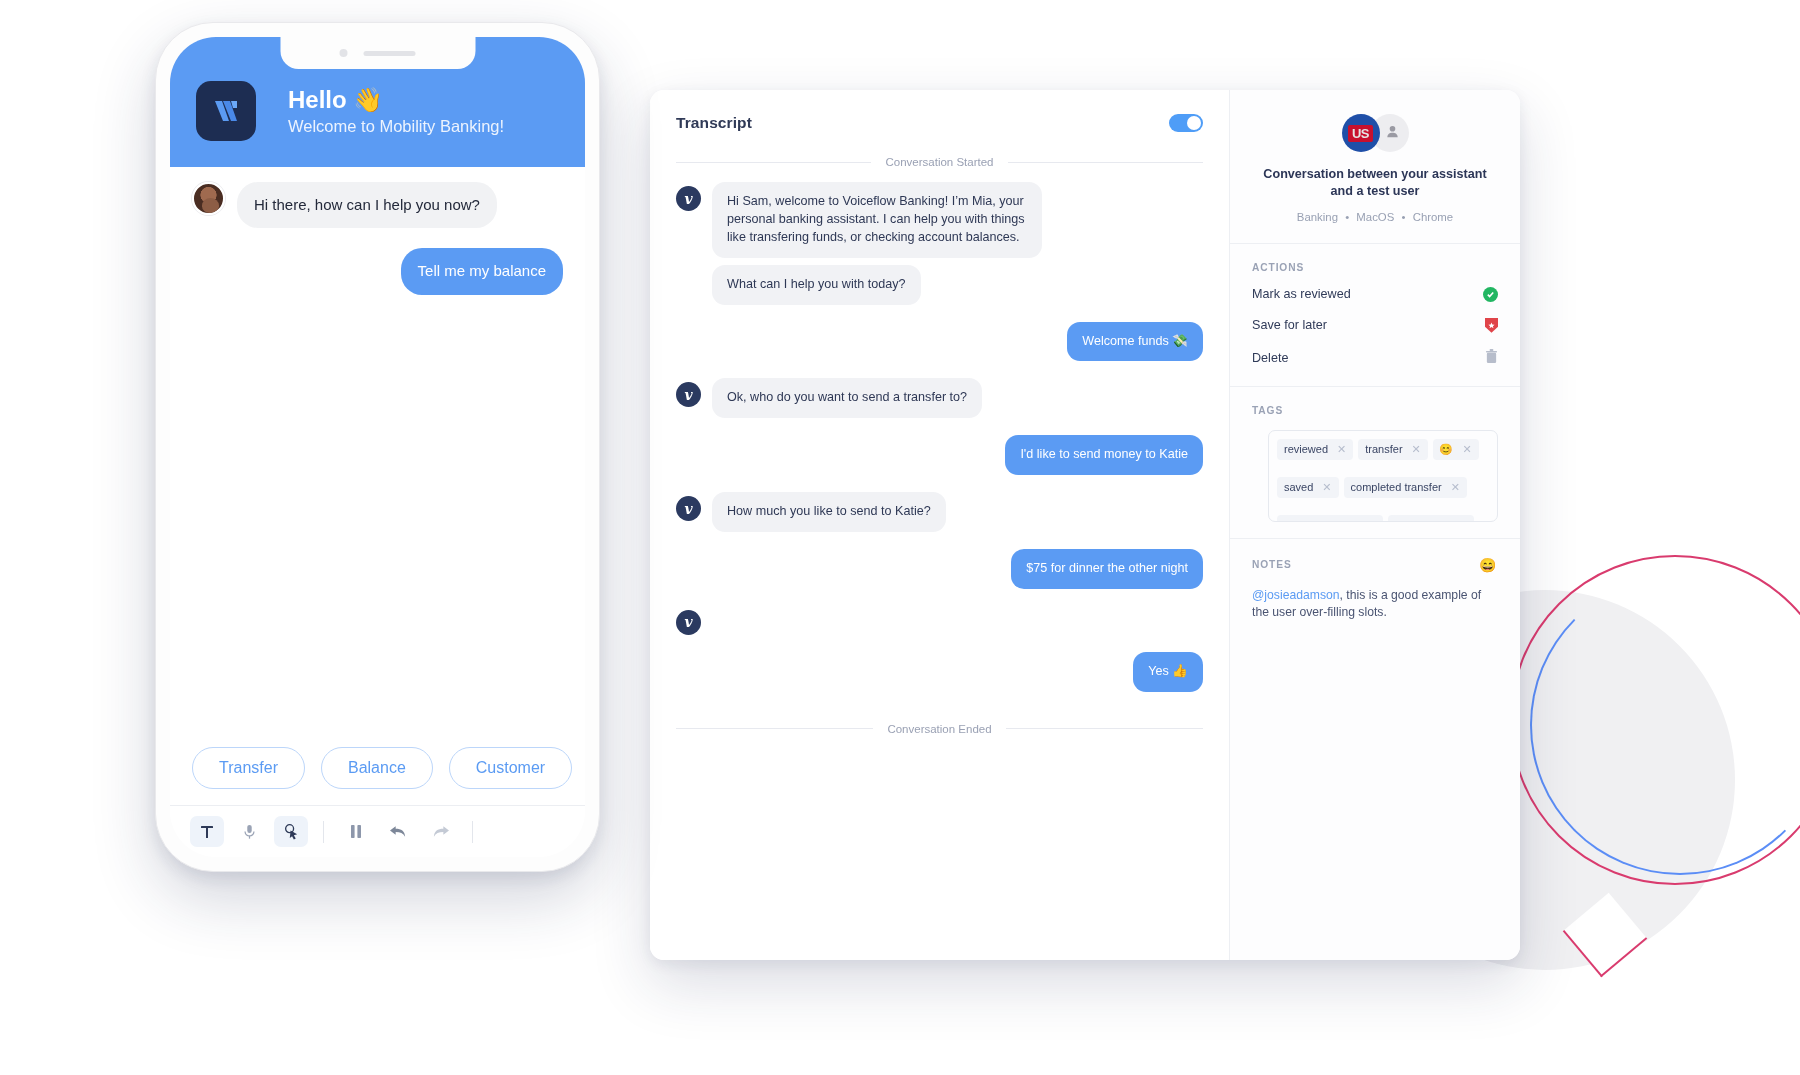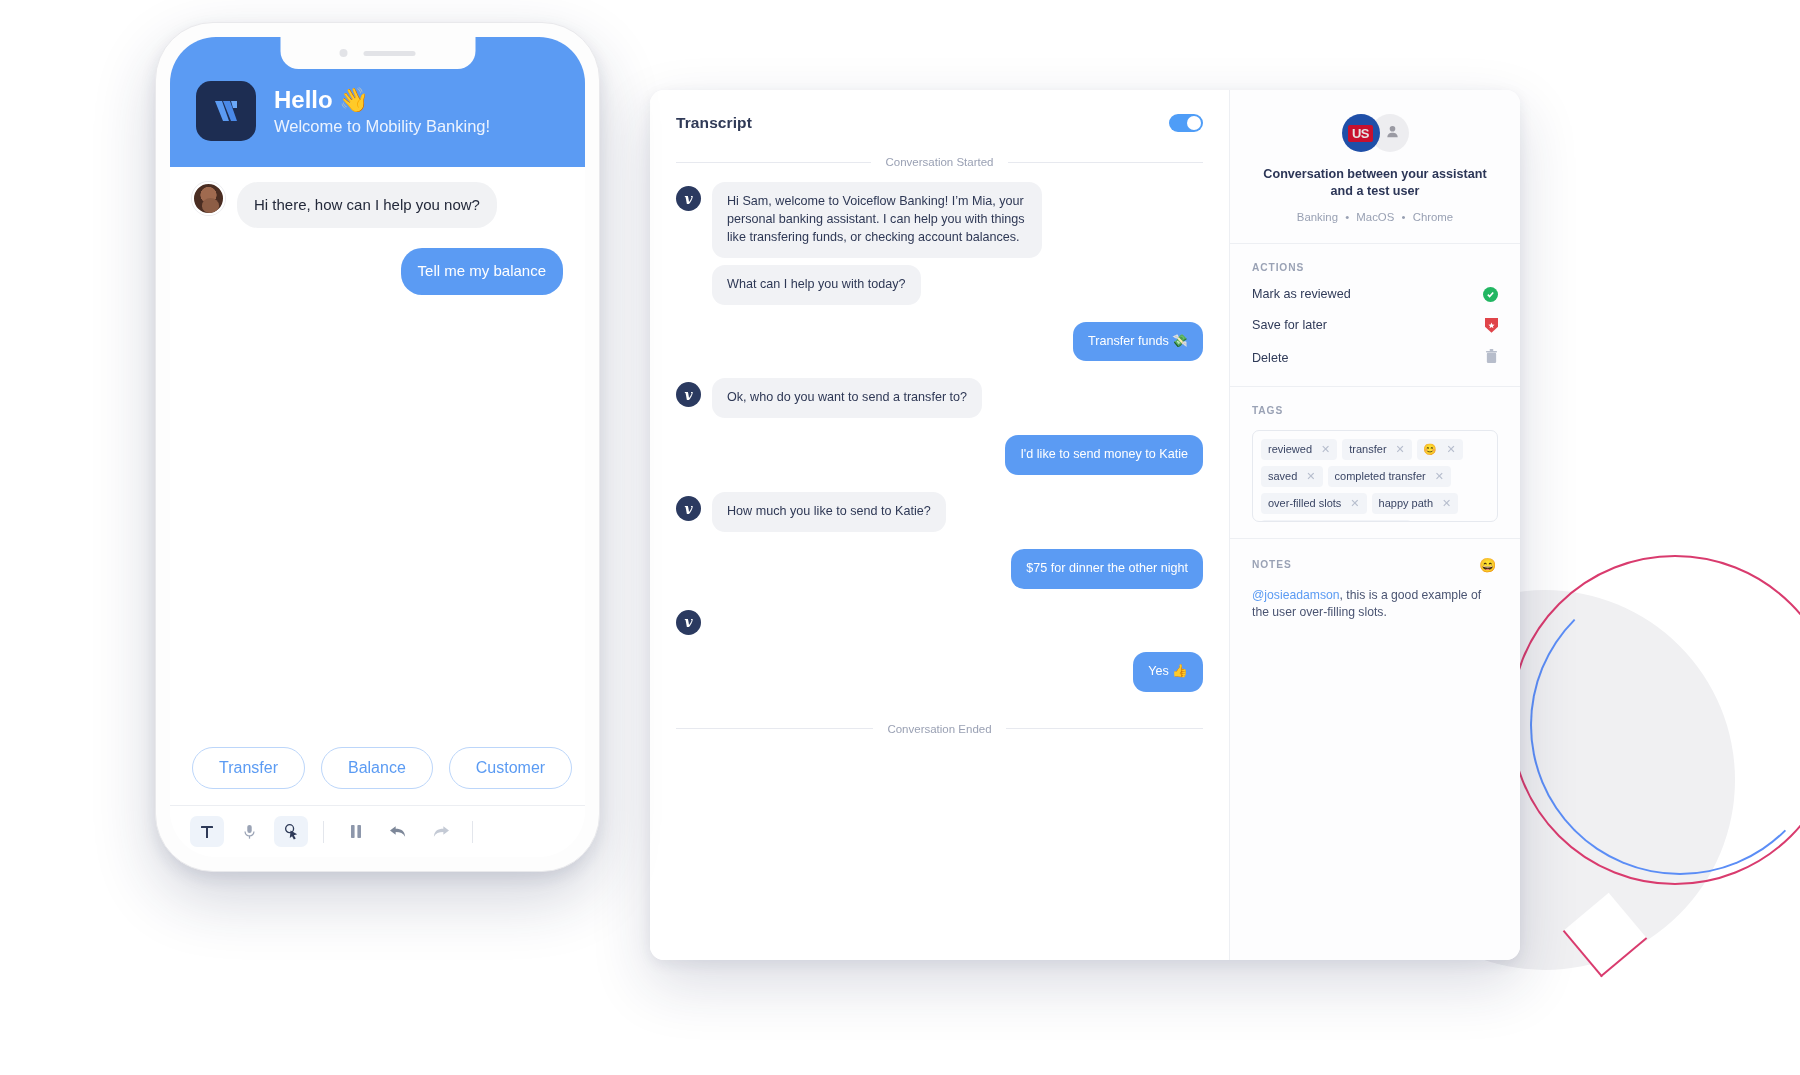--- a/index.html
+++ b/index.html
@@ -146,21 +146,21 @@
   }
   .ic-shield{
     width:13px;height:15px;background:#e0444a;
     clip-path:polygon(0 0,100% 0,100% 60%,50% 100%,0 60%);
     display:flex;align-items:center;justify-content:center;
   }
 
   .tags-box{
     border:1px solid #e6e9ef; border-radius:7px;
     padding:8px 8px 2px 8px; max-height:92px; overflow:hidden;
-    display:flex; flex-wrap:wrap; gap:6px 5px;
+    display:flex; flex-wrap:wrap; gap:17px 5px;margin-left:16px;
   }
   .tag{
     background:#f2f4f8; border-radius:4px;
     padding:4px 7px; font-size:11px; color:#3a4564;
     display:inline-flex; align-items:center; gap:9px; white-space:nowrap;
   }
   .tag .x{ color:#b6bdcd; font-size:11px; cursor:pointer; }
 
   .notes-text{ font-size:12.2px; color:#4a5472; line-height:1.44; }
   .notes-text .mention{ color:#5b9bf3; }
@@ -183,21 +183,21 @@
     position:absolute; left:50%; transform:translateX(-50%); top:0;
     width:195px; height:32px; background:#fdfdfd;
     border-bottom-left-radius:18px; border-bottom-right-radius:18px;
     z-index:10; display:flex; align-items:center; justify-content:center; gap:16px;
   }
   .notch .cam{ width:8px;height:8px;border-radius:50%;background:#e2e3e7; }
   .notch .spk{ width:52px;height:5px;border-radius:3px;background:#e2e3e7; }
 
   .ph-header{
     background:#5b9bf3; padding:44px 26px 26px 26px;
-    display:flex; align-items:center; gap:18px; flex:0 0 auto;
+    display:flex; align-items:center; gap:32px; flex:0 0 auto;
   }
   .ph-logo{
     width:60px;height:60px;border-radius:15px;background:#1d2d52;
     display:flex;align-items:center;justify-content:center; flex:0 0 60px;
   }
   .ph-hello{
     font-size:24px; font-weight:800; color:#fff; line-height:1.15; margin-bottom:4px;
   }
   .ph-sub{ font-size:16.5px; color:#ecf3fe; font-weight:400; white-space:nowrap; }
 
@@ -281,21 +281,21 @@
         <div class="avatar-v">v</div>
         <div class="bub bot">Hi Sam, welcome to Voiceflow Banking! I’m Mia, your personal banking assistant. I can help you with things like transfering funds, or checking account balances.</div>
       </div>
 
       <div class="row bot">
         <div class="avatar-spacer"></div>
         <div class="bub bot">What can I help you with today?</div>
       </div>
 
       <div class="row user">
-        <div class="bub user">Transfer funds 💸</div>
+        <div class="bub user">Welcome funds 💸</div>
       </div>
 
       <div class="row bot">
         <div class="avatar-v">v</div>
         <div class="bub bot">Ok, who do you want to send a transfer to?</div>
       </div>
 
       <div class="row user">
         <div class="bub user">I'd like to send money to Katie</div>
       </div>

